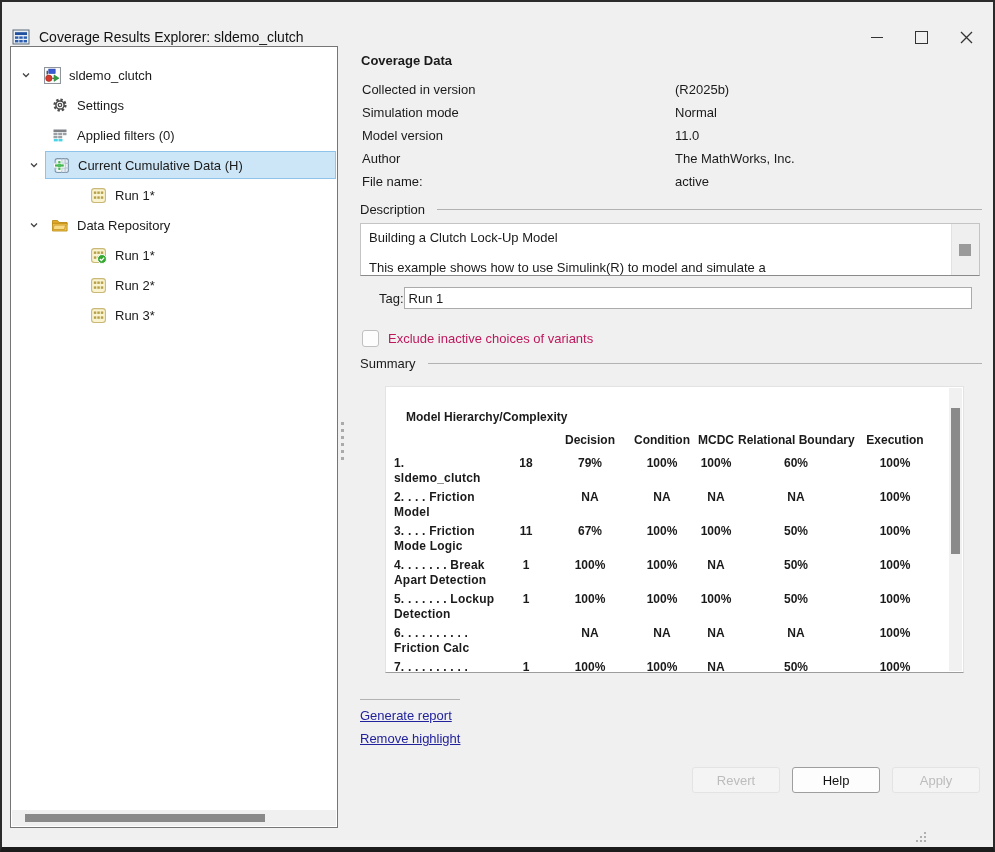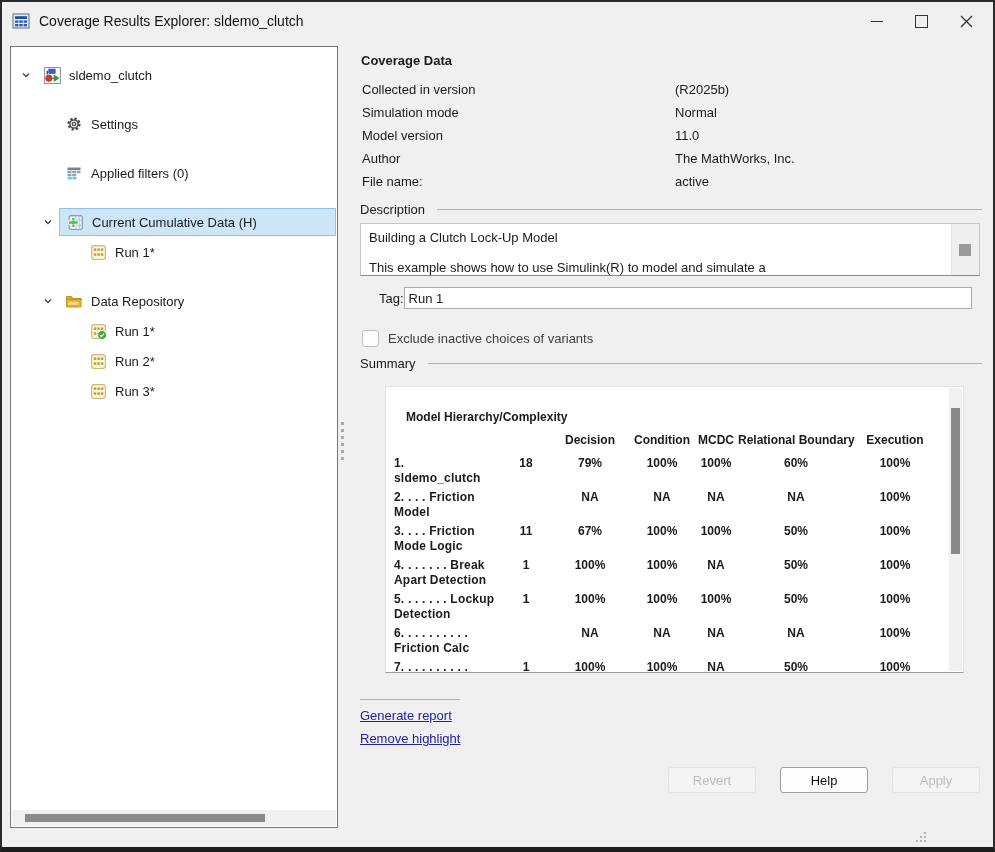--- a/index.html
+++ b/index.html
@@ -2,32 +2,32 @@
 <html><head>
 <meta charset="utf-8">
 <style>
   html,body{margin:0;padding:0;background:#d9d9d9;}
   #window{
     position:relative;width:995px;height:852px;box-sizing:border-box;
     background:#f0f0f0;border:2px solid #2b2b2b;border-bottom:5px solid #1c1c1c;
     font-family:"Liberation Sans", sans-serif;color:#1a1a1a;overflow:hidden;
   }
   
-  #titlebar{position:absolute;left:0;top:0;right:0;height:38px;display:flex;align-items:center;padding-left:10px;gap:9px;background:#f0f0f0;}
+  #titlebar{position:absolute;left:0;top:16px;right:0;height:38px;display:flex;align-items:center;padding-left:10px;gap:9px;background:#f0f0f0;}
   #title-text{font-size:14px;color:#111;}
   #win-controls{position:absolute;right:4px;top:0;height:38px;display:flex;}
   .wc{width:45px;height:38px;display:flex;align-items:center;justify-content:center;cursor:default;}
   .min-glyph{width:12px;height:0;border-top:1.4px solid #333;}
   .max-glyph{width:11px;height:11px;border:1.4px solid #333;}
   
   #tree-panel{position:absolute;left:8px;top:44px;width:328px;height:782px;background:#fff;border:1px solid #767676;box-sizing:border-box;overflow:hidden;}
   #tree{padding-top:13px;}
   .trow-item{display:flex;align-items:center;height:30px;font-size:13px;}
   .chev{width:22px;display:flex;align-items:center;justify-content:center;flex:none;}
-  .pad0{padding-left:4px;} .pad1{padding-left:26px;margin-top:19px;} .pad2{padding-left:72px;}
+  .pad0{padding-left:4px;} .pad1{padding-left:12px;} .pad2{padding-left:72px;}
   .row-content{display:flex;align-items:center;gap:8px;height:26px;padding:0 6px;}
   .row-content.selected{background:#cde6f7;border:1px solid #8fc3ea;flex:1;margin-right:1px;}
   .ticon{width:18px;height:18px;flex:none;display:flex;align-items:center;justify-content:center;}
   #tree-hscroll{position:absolute;left:1px;right:1px;bottom:1px;height:16px;background:#f0f0f0;}
   #tree-hscroll .thumb{position:absolute;left:13px;top:4px;width:240px;height:8px;background:#8a8a8a;}
   
   #splitter{position:absolute;left:337px;top:420px;width:7px;height:50px;display:flex;flex-direction:column;align-items:center;gap:4px;cursor:col-resize;}
   #splitter i{width:3px;height:3px;background:#aaa;display:block;}
   
   #right{position:absolute;left:345px;top:44px;width:640px;height:796px;font-size:13px;}
@@ -39,40 +39,40 @@
   .sec-line{flex:1;height:1px;background:#b2b2b2;}
   #desc-box{position:relative;margin:6px 0 0 13px;width:620px;height:53px;background:#fff;border:1px solid #c4c4c4;border-bottom:1px solid #8a8a8a;box-sizing:border-box;overflow:hidden;}
   #desc-box .dline1{margin:6px 0 0 8px;}
   #desc-box .dline2{margin:15px 0 0 8px;}
   #desc-scroll{position:absolute;right:0;top:0;bottom:0;width:27px;background:#efefef;border-left:1px solid #e2e2e2;}
   #desc-scroll .thumb{position:absolute;left:7px;top:20px;width:12px;height:12px;background:#9a9a9a;}
   #tag-row{display:flex;align-items:center;margin:11px 0 0 32px;}
   #tag-input{width:558px;height:20px;border:1px solid #ababab;font-family:"Liberation Sans",sans-serif;font-size:13px;padding:0 4px;background:#fff;color:#1a1a1a;}
   #cb-row{display:flex;align-items:center;gap:9px;margin:21px 0 0 15px;}
   #cb-box{width:15px;height:15px;border:1px solid #c0c0c0;border-radius:3px;background:#fdfdfd;}
-  #cb-label{color:#404040;}
+  #cb-label{color:#be185d;}
   
   #tablebox{position:relative;margin:15px 0 0 38px;width:579px;height:287px;background:#fff;border:1px solid #e3e3e3;border-bottom:1px solid #9c9c9c;box-sizing:border-box;overflow:hidden;font-weight:bold;font-size:12px;}
   #tbl-corner{margin:23px 0 0 8px;padding-left:12px;}
   .thead{display:flex;margin:9px 0 8px 8px;}
   .trow{display:flex;margin:0 0 4px 8px;align-items:flex-start;}
   .c-name{width:108px;line-height:15px;letter-spacing:0.2px;}
   .c-cx{width:48px;text-align:center;line-height:15px;}
   .c-dec{width:80px;text-align:center;line-height:15px;white-space:nowrap;}
   .c-cond{width:64px;text-align:center;line-height:15px;white-space:nowrap;}
   .c-mcdc{width:44px;text-align:center;line-height:15px;white-space:nowrap;}
   .c-relb{width:116px;text-align:center;line-height:15px;white-space:nowrap;}
   .c-exec{width:82px;text-align:center;line-height:15px;white-space:nowrap;}
   #tbl-vscroll{position:absolute;top:1px;right:1px;bottom:1px;width:13px;background:#f1f1f1;}
   #tbl-vscroll .thumb{position:absolute;left:2px;top:20px;width:9px;height:146px;background:#8a8a8a;}
   
   #shortline{margin:26px 0 0 13px;width:100px;height:1px;background:#b2b2b2;}
   .linkrow{margin:8px 0 0 13px;}
   .link{color:#22229c;text-decoration:underline;cursor:pointer;}
-  #btn-row{display:flex;justify-content:flex-end;gap:24px;width:633px;margin-top:21px;}
+  #btn-row{display:flex;justify-content:flex-end;gap:12px;width:633px;margin-top:21px;}
   .btn{width:88px;height:26px;border-radius:3px;font-family:"Liberation Sans",sans-serif;font-size:13px;}
   .btn.disabled{background:#f4f4f4;border:1px solid #e3e3e3;color:#bcbcbc;}
   .btn.enabled{background:#fdfdfd;border:1px solid #9e9e9e;color:#111;}
   
   #grip{position:absolute;right:66px;bottom:0px;}
 </style>
 </head>
 <body>
 
 <div id="window">

